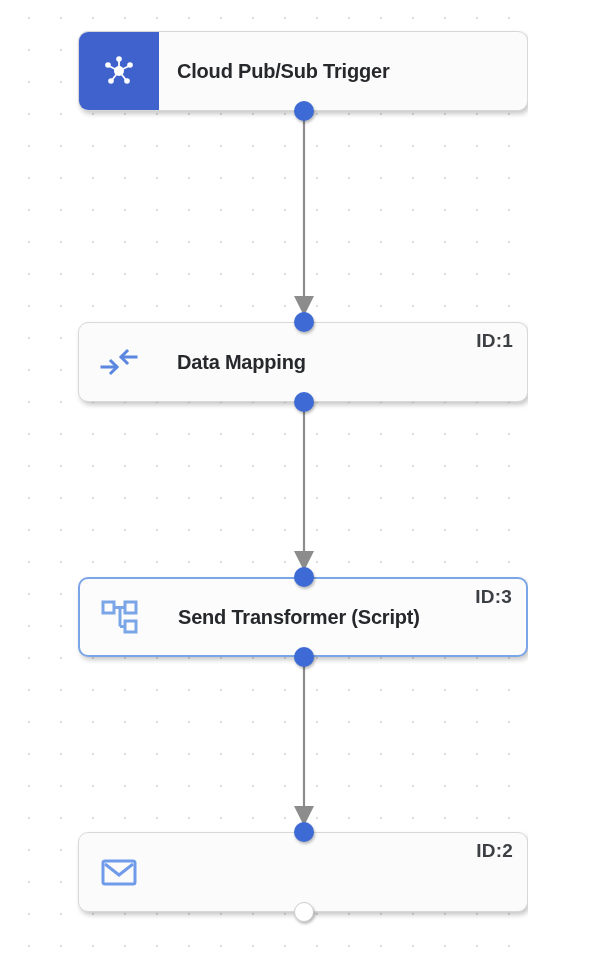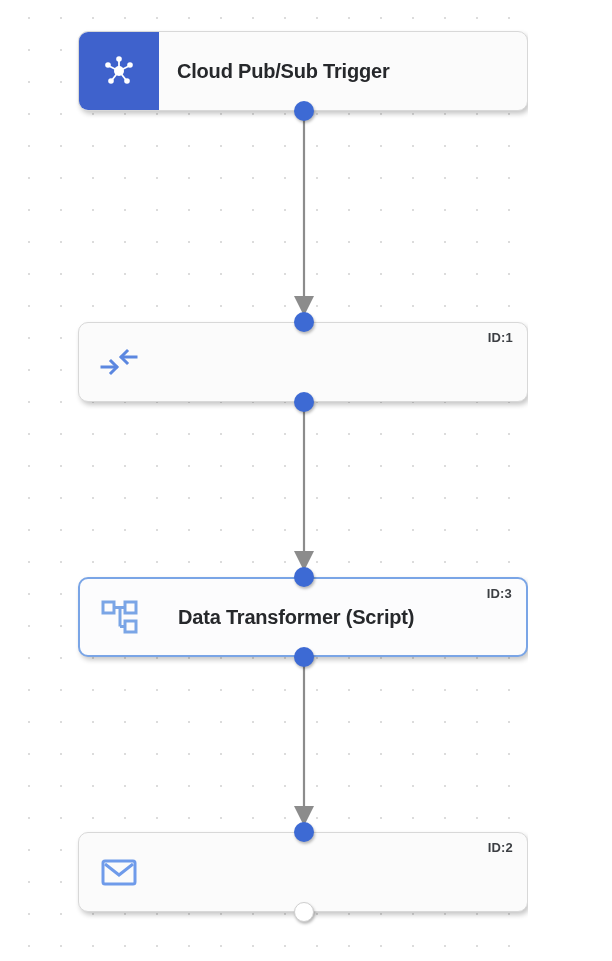--- a/index.html
+++ b/index.html
@@ -69,21 +69,21 @@
     color: #26282b;
     letter-spacing: -0.2px;
     white-space: nowrap;
     margin-left: 18px;
   }
 
   .id-badge {
     position: absolute;
     top: 7px;
     right: 14px;
-    font-size: 13px;
+    font-size: 19px;
     font-weight: bold;
     color: #3c3f43;
     letter-spacing: 0.2px;
   }
 
   
   .port {
     position: absolute;
     width: 20px;
     height: 20px;
@@ -150,39 +150,40 @@
     <div class="icon-panel">
       <svg width="40" height="34" viewBox="0 0 40 34">
         <g stroke="#5b87e0" stroke-width="3" fill="none" stroke-linecap="square">
           <line x1="3" y1="22" x2="17" y2="22"></line>
           <polyline points="12,16 18,22 12,28"></polyline>
           <line x1="37" y1="12" x2="23" y2="12"></line>
           <polyline points="28,6 22,12 28,18"></polyline>
         </g>
       </svg>
     </div>
+    <div class="node-title">Data Mapping</div>
     <div class="id-badge">ID:1</div>
   </div>
   <div class="port filled" style="top:312px;"></div>
   <div class="port filled" style="top:392px;"></div>
 
   <div class="node selected" style="top:577px;">
     <div class="icon-panel">
       <svg width="40" height="40" viewBox="0 0 40 40">
         <g stroke="#7aa5e6" stroke-width="3" fill="none">
           <rect x="3" y="5" width="11" height="11"></rect>
           <rect x="25" y="5" width="11" height="11"></rect>
           <rect x="25" y="24" width="11" height="11"></rect>
           <line x1="14" y1="10.5" x2="25" y2="10.5"></line>
           <line x1="20" y1="10.5" x2="20" y2="29.5"></line>
           <line x1="20" y1="29.5" x2="25" y2="29.5"></line>
         </g>
       </svg>
     </div>
-    <div class="node-title">Data Transformer (Script)</div>
+    <div class="node-title">Send Transformer (Script)</div>
     <div class="id-badge">ID:3</div>
   </div>
   <div class="port filled" style="top:567px;"></div>
   <div class="port filled" style="top:647px;"></div>
 
   <div class="node" style="top:832px;">
     <div class="icon-panel">
       <svg width="38" height="30" viewBox="0 0 38 30">
         <rect x="3" y="4" width="32" height="23" rx="2" ry="2" fill="none" stroke="#6f9bea" stroke-width="3"></rect>
         <polyline points="5,7 19,18 33,7" fill="none" stroke="#6f9bea" stroke-width="3"></polyline>

